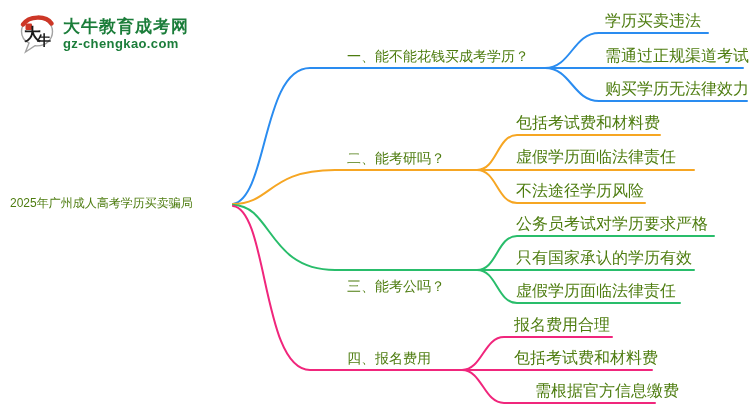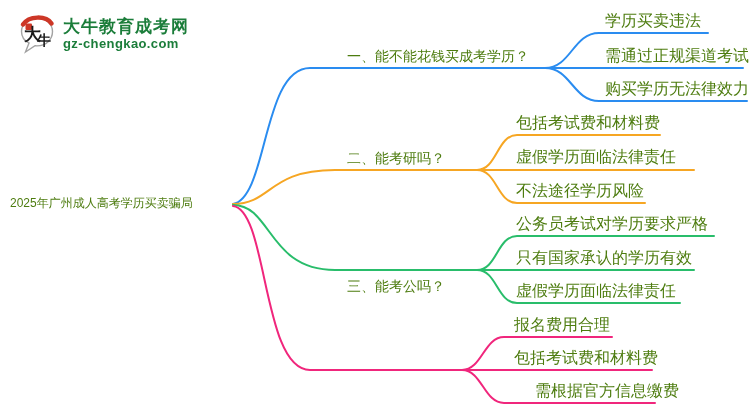--- a/index.html
+++ b/index.html
@@ -67,17 +67,18 @@
   <div class="node branch" style="left:347px;top:150px;">二、能考研吗？</div>
   <div class="node leaf" style="left:516px;top:113px;">包括考试费和材料费</div>
   <div class="node leaf" style="left:516px;top:147px;">虚假学历面临法律责任</div>
   <div class="node leaf" style="left:516px;top:181px;">不法途径学历风险</div>
 
   <div class="node branch" style="left:347px;top:250px;margin-top:28px;">三、能考公吗？</div>
   <div class="node leaf" style="left:516px;top:214px;">公务员考试对学历要求严格</div>
   <div class="node leaf" style="left:516px;top:248px;">只有国家承认的学历有效</div>
   <div class="node leaf" style="left:516px;top:281px;">虚假学历面临法律责任</div>
 
+  <div class="node branch" style="left:347px;top:350px;">四、报名费用</div>
   <div class="node leaf" style="left:514px;top:315px;">报名费用合理</div>
   <div class="node leaf" style="left:514px;top:348px;">包括考试费和材料费</div>
   <div class="node leaf" style="left:514px;top:381px;margin-left:21px;">需根据官方信息缴费</div>
 
 </div>
 
 </body></html>

